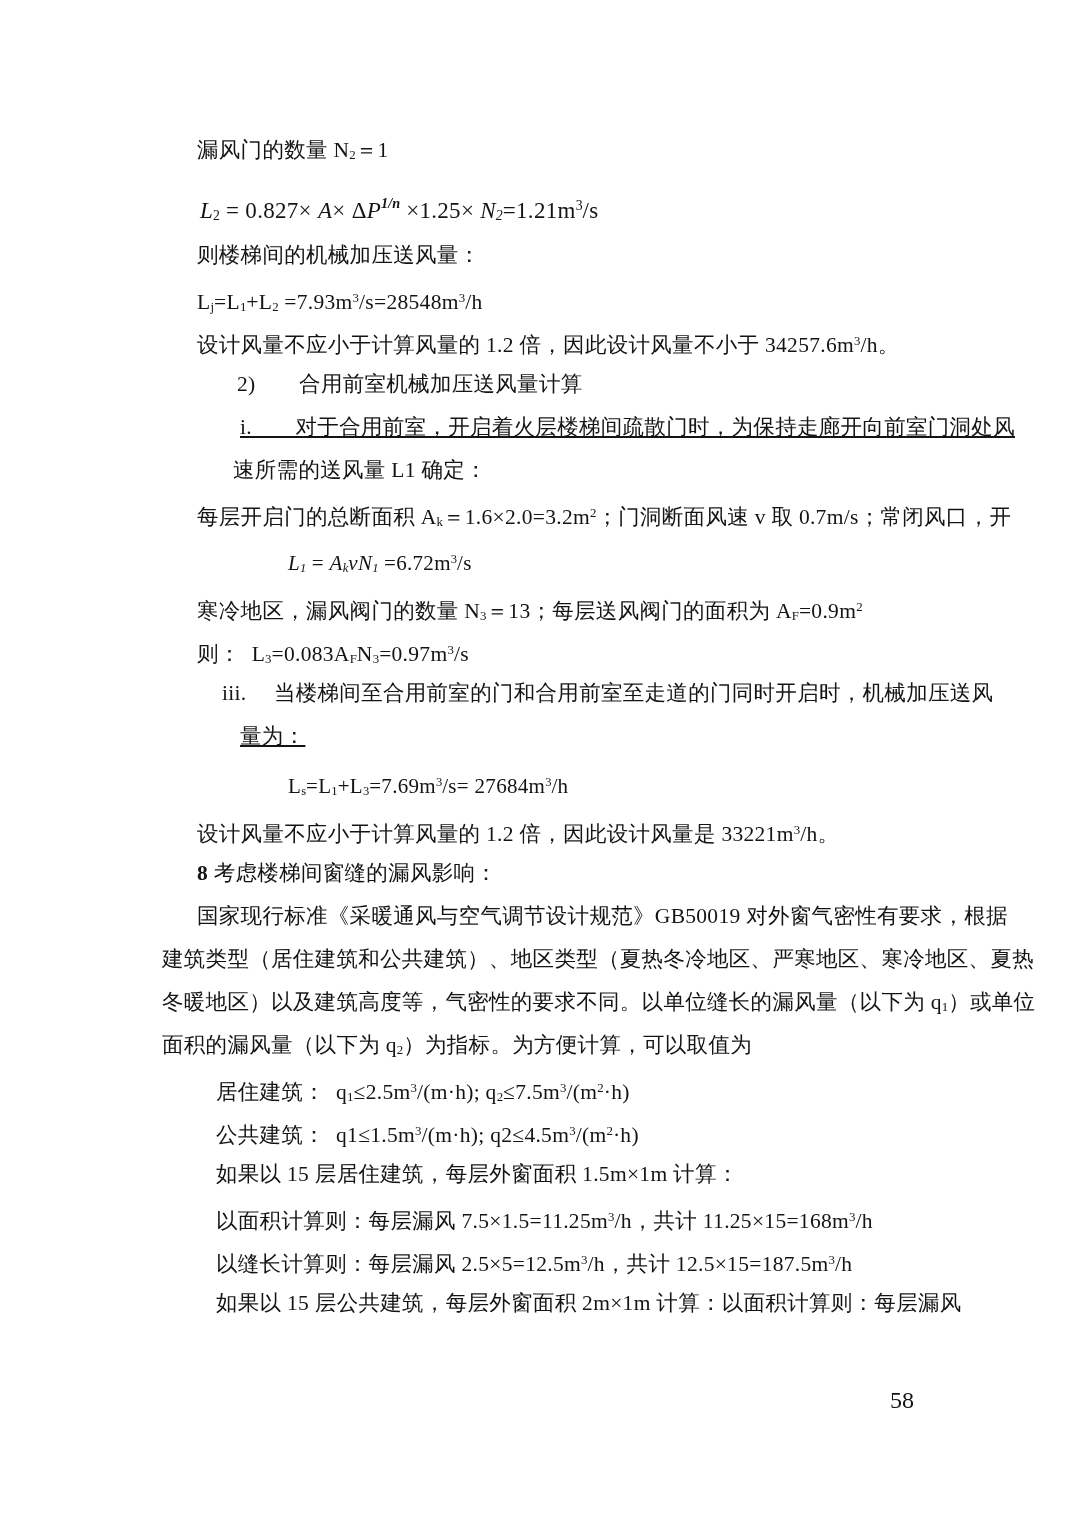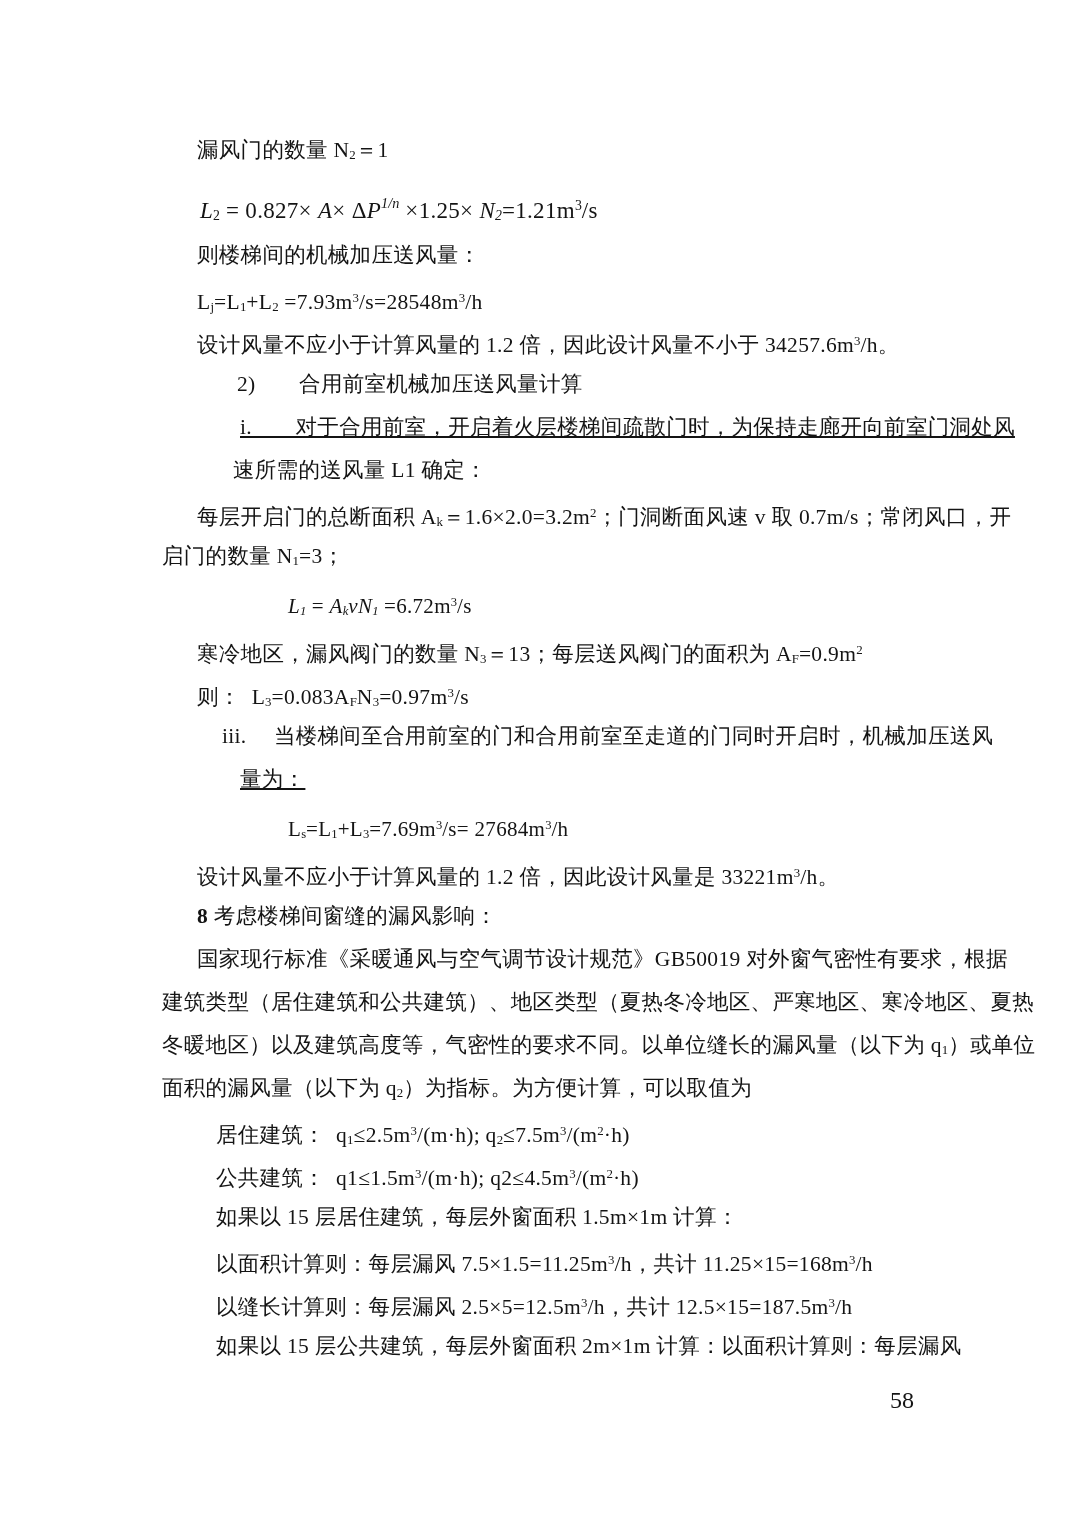--- a/index.html
+++ b/index.html
@@ -30,41 +30,40 @@
   .listi{padding-left:78px;text-decoration:underline;}
   .cont{padding-left:71px;}
   .listiii{padding-left:60px;text-align:center;}
   .f1{padding-left:38px;height:62px;line-height:62px;font-size:23px;}
   .f2{padding-left:126px;height:51px;line-height:48px;font-size:21px;}
   span.i{font-style:italic;}
   span.b{font-weight:bold;}
   span.sub{font-size:0.6em;vertical-align:-0.18em;letter-spacing:0;}
   span.isub{font-size:0.6em;vertical-align:-0.18em;font-style:italic;letter-spacing:0;}
   span.sup{font-size:0.6em;vertical-align:0.55em;letter-spacing:0;}
-  span.supf{font-size:0.62em;vertical-align:0.7em;font-style:italic;letter-spacing:0;}
+  span.supf{font-size:0.62em;vertical-align:0.7em;font-style:italic;letter-spacing:0;font-weight:bold;}
   .page-number{
     position:absolute;left:890px;top:1388px;
     font-size:24px;line-height:24px;
   }
 </style>
 </head>
 <body>
 
 <div class="page">
   <div class="content">
       <div class="line ind"><span>漏风门的数量 N</span><span class="sub">2</span><span>＝1</span></div>
       <div class="line f1"><span class="i">L</span><span class="sub">2</span><span> = 0.827× </span><span class="i">A</span><span>× Δ</span><span class="i">P</span><span class="supf">1/n</span><span> ×1.25× </span><span class="i">N</span><span class="isub">2</span><span>=1.21m</span><span class="sup">3</span><span>/s</span></div>
       <div class="line ind"><span>则楼梯间的机械加压送风量：</span></div>
       <div class="line ind"><span>L</span><span class="sub">j</span><span>=L</span><span class="sub">1</span><span>+L</span><span class="sub">2</span><span> =7.93m</span><span class="sup">3</span><span>/s=28548m</span><span class="sup">3</span><span>/h</span></div>
       <div class="line ind"><span>设计风量不应小于计算风量的 1.2 倍，因此设计风量不小于 34257.6m</span><span class="sup">3</span><span>/h。</span></div>
       <div class="line list2"><span>2)  合用前室机械加压送风量计算</span></div>
       <div class="line listi"><span>i.  对于合用前室，开启着火层楼梯间疏散门时，为保持走廊开向前室门洞处风</span></div>
       <div class="line cont"><span>速所需的送风量 L1 确定：</span></div>
       <div class="line ind"><span>每层开启门的总断面积 A</span><span class="sub">k</span><span>＝1.6×2.0=3.2m</span><span class="sup">2</span><span>；门洞断面风速 v 取 0.7m/s；常闭风口，开</span></div>
-      <div class="line body"><span>启门的数量 N</span><span class="sub">1</span><span>=3；</span></div>
       <div class="line f2"><span class="i">L</span><span class="isub">1</span><span> = </span><span class="i">A</span><span class="isub">k</span><span class="i">v</span><span class="i">N</span><span class="isub">1</span><span> =6.72m</span><span class="sup">3</span><span>/s</span></div>
       <div class="line ind"><span>寒冷地区，漏风阀门的数量 N</span><span class="sub">3</span><span>＝13；每层送风阀门的面积为 A</span><span class="sub">F</span><span>=0.9m</span><span class="sup">2</span></div>
       <div class="line ind"><span>则： L</span><span class="sub">3</span><span>=0.083A</span><span class="sub">F</span><span>N</span><span class="sub">3</span><span>=0.97m</span><span class="sup">3</span><span>/s</span></div>
       <div class="line listiii"><span>iii.  当楼梯间至合用前室的门和合用前室至走道的门同时开启时，机械加压送风</span></div>
       <div class="line listi"><span>量为：</span></div>
       <div class="line f2"><span>L</span><span class="sub">s</span><span>=L</span><span class="sub">1</span><span>+L</span><span class="sub">3</span><span>=7.69m</span><span class="sup">3</span><span>/s= 27684m</span><span class="sup">3</span><span>/h</span></div>
       <div class="line ind"><span>设计风量不应小于计算风量的 1.2 倍，因此设计风量是 33221m</span><span class="sup">3</span><span>/h。</span></div>
       <div class="line ind"><span class="b">8</span><span> 考虑楼梯间窗缝的漏风影响：</span></div>
       <div class="line ind"><span>国家现行标准《采暖通风与空气调节设计规范》GB50019 对外窗气密性有要求，根据</span></div>
       <div class="line body"><span>建筑类型（居住建筑和公共建筑）、地区类型（夏热冬冷地区、严寒地区、寒冷地区、夏热</span></div>

